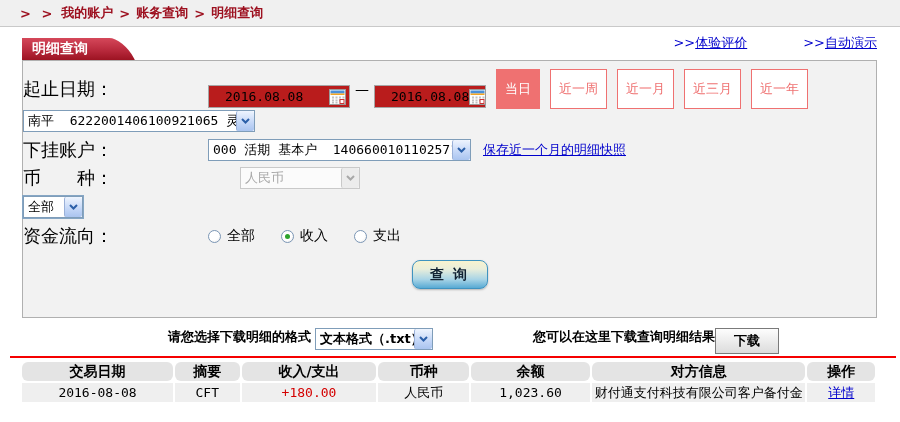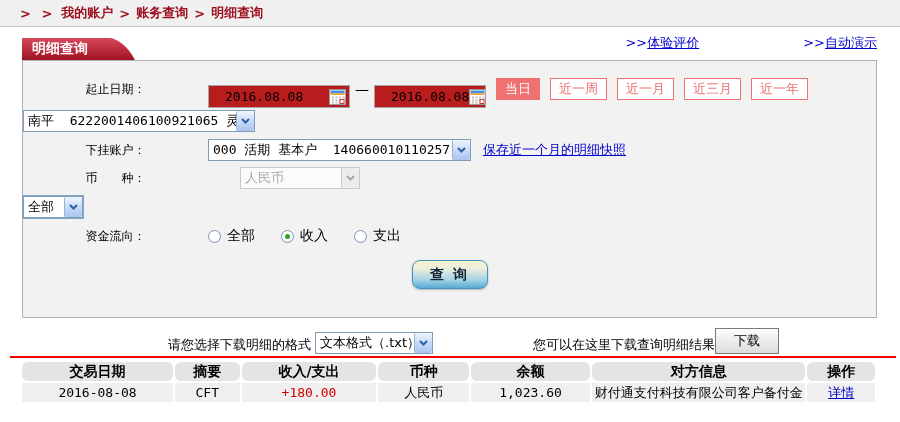--- a/index.html
+++ b/index.html
@@ -10,37 +10,37 @@
   .crumbbar,.crumbbar a{color:#9d1120;font-size:13px;font-weight:bold;text-decoration:none;}
   .crumbbar .sep{margin:0 6px;}
   .crumbbar .pre{margin-right:6px;letter-spacing:3px;}
 
   
   .headrow{height:33px;position:relative;}
   .tab{position:absolute;left:22px;bottom:0;height:22px;width:78px;padding-left:10px;display:flex;align-items:center;
        background:linear-gradient(180deg,#d5485a 0%,#b92a3d 55%,#9c1322 100%);color:#fff;font-weight:bold;font-size:14px;}
   .tab .swoosh{position:absolute;left:100%;top:0;width:26px;height:100%;margin-left:-7px;
        background:linear-gradient(180deg,#d5485a 0%,#b92a3d 55%,#9c1322 100%);transform:skewX(28deg);border-top-right-radius:14px 20px;}
-  .headlinks{position:absolute;right:23px;bottom:8px;display:flex;gap:48px;}
+  .headlinks{position:absolute;right:23px;bottom:8px;display:flex;}
   .headlinks .hlink{margin-left:56px;font-size:13px;color:#0000cc;cursor:pointer;white-space:nowrap;}
   .headlinks .hlink u{text-decoration:underline;}
 
   
   .panel{position:absolute;left:22px;top:60px;width:853px;height:256px;background:#f2f2f2;border:1px solid #b0b0b0;}
   .frow{display:flex;align-items:center;height:22px;}
-  .frow .flabel{width:185px;text-align:center;font-size:12px;color:#000;flex:0 0 185px;white-space:pre;}
+  .frow .flabel{width:185px;text-align:left;font-size:18px;color:#000;flex:0 0 185px;white-space:pre;}
   .r1{margin-top:17px;}.r2{margin-top:10px;}.r3{margin-top:7px;}.r4{margin-top:6px;gap:32px;}.r5{margin-top:7px;}.r6{margin-top:10px;height:16px;}
 
   .dateinput{height:23px;background:#b91c1c;border:1px solid #a6a6a6;display:flex;align-items:center;box-sizing:border-box;margin-top:15px;}
   .dateinput .dval{font-family:"DejaVu Sans Mono","Liberation Mono",monospace;font-size:13px;padding-left:16px;flex:1;}
   .dateinput .cal{margin-right:3px;cursor:pointer;display:flex;}
   .di1{width:142px;}.di2{width:112px;}
   .dash{margin:0 5px;}
 
-  .qbtn{height:22px;box-sizing:border-box;border:1px solid #ef7171;color:#ef7171;background:#fff;display:inline-flex;align-items:center;justify-content:center;
+  .qbtn{height:40px;box-sizing:border-box;border:1px solid #ef7171;color:#ef7171;background:#fff;display:inline-flex;align-items:center;justify-content:center;
         font-size:13px;padding:0 8px;margin-left:10px;cursor:pointer;white-space:nowrap;}
   .qbtn.active{background:#ef7171;color:#fff;border-color:#ef7171;}
   .qbtn:first-of-type{margin-left:8px;}
 
   .xpsel{height:22px;background:#fff;border:1px solid #7f9db9;box-sizing:border-box;display:flex;align-items:center;cursor:pointer;}
   .xpsel .sval{flex:1;font-size:13px;padding:0 4px;white-space:pre;overflow:hidden;font-family:"DejaVu Sans Mono","Liberation Mono",monospace;}
   .xpsel .sval.zh{font-family:"DejaVu Sans","Liberation Sans",sans-serif;}
   .xpsel .arrow{width:17px;align-self:stretch;background:linear-gradient(180deg,#eef4fe,#c3d6f7 60%,#aac4ef);border-left:1px solid #9ab0d8;
         display:flex;align-items:center;justify-content:center;border-radius:2px;}
   .xpsel.disabled{border-color:#c9c9c9;background:#fbfbfb;cursor:default;}
@@ -56,21 +56,21 @@
   .rgroup{display:flex;align-items:center;margin-right:26px;}
   .rgroup .rlabel{margin-left:6px;font-size:14px;}
 
   .querywrap{margin-top:16px;display:flex;justify-content:center;}
   .querybtn{width:74px;height:27px;border:1px solid #3f93c0;border-radius:8px;cursor:pointer;
       background:linear-gradient(180deg,#f8f3cf 0%,#e9eedb 30%,#a8d4e6 68%,#58aad4 100%);
       font-size:14px;font-weight:bold;color:#123;display:flex;align-items:center;justify-content:center;letter-spacing:2px;
       box-shadow:0 1px 2px rgba(0,0,0,.25);}
 
   
-  .dlrow{position:absolute;top:328px;left:0;width:876px;height:26px;display:flex;align-items:flex-end;}
+  .dlrow{position:absolute;top:328px;left:0;width:876px;height:26px;display:flex;align-items:flex-start;font-weight:bold;}
   .dlrow .dlab1{margin-left:168px;font-size:13px;}
   .sel-fmt{width:118px;margin-left:4px;}
   .dlrow .dlab2{margin-left:100px;font-size:13px;}
   .dlbtn{width:62px;height:24px;border:1px solid #7a7a7a;background:linear-gradient(180deg,#fdfdfd,#dcdcdc);
       display:flex;align-items:center;justify-content:center;font-size:13px;cursor:pointer;}
 
   
   .redline{position:absolute;top:356px;left:10px;right:4px;height:2px;background:#f50000;}
   table.results{position:absolute;top:360px;left:20px;width:857px;border-collapse:separate;border-spacing:2px;table-layout:fixed;}
   table.results th{background:#e4e4e4;font-size:14px;font-weight:bold;height:19px;text-align:center;padding:0;border-radius:6px;}

